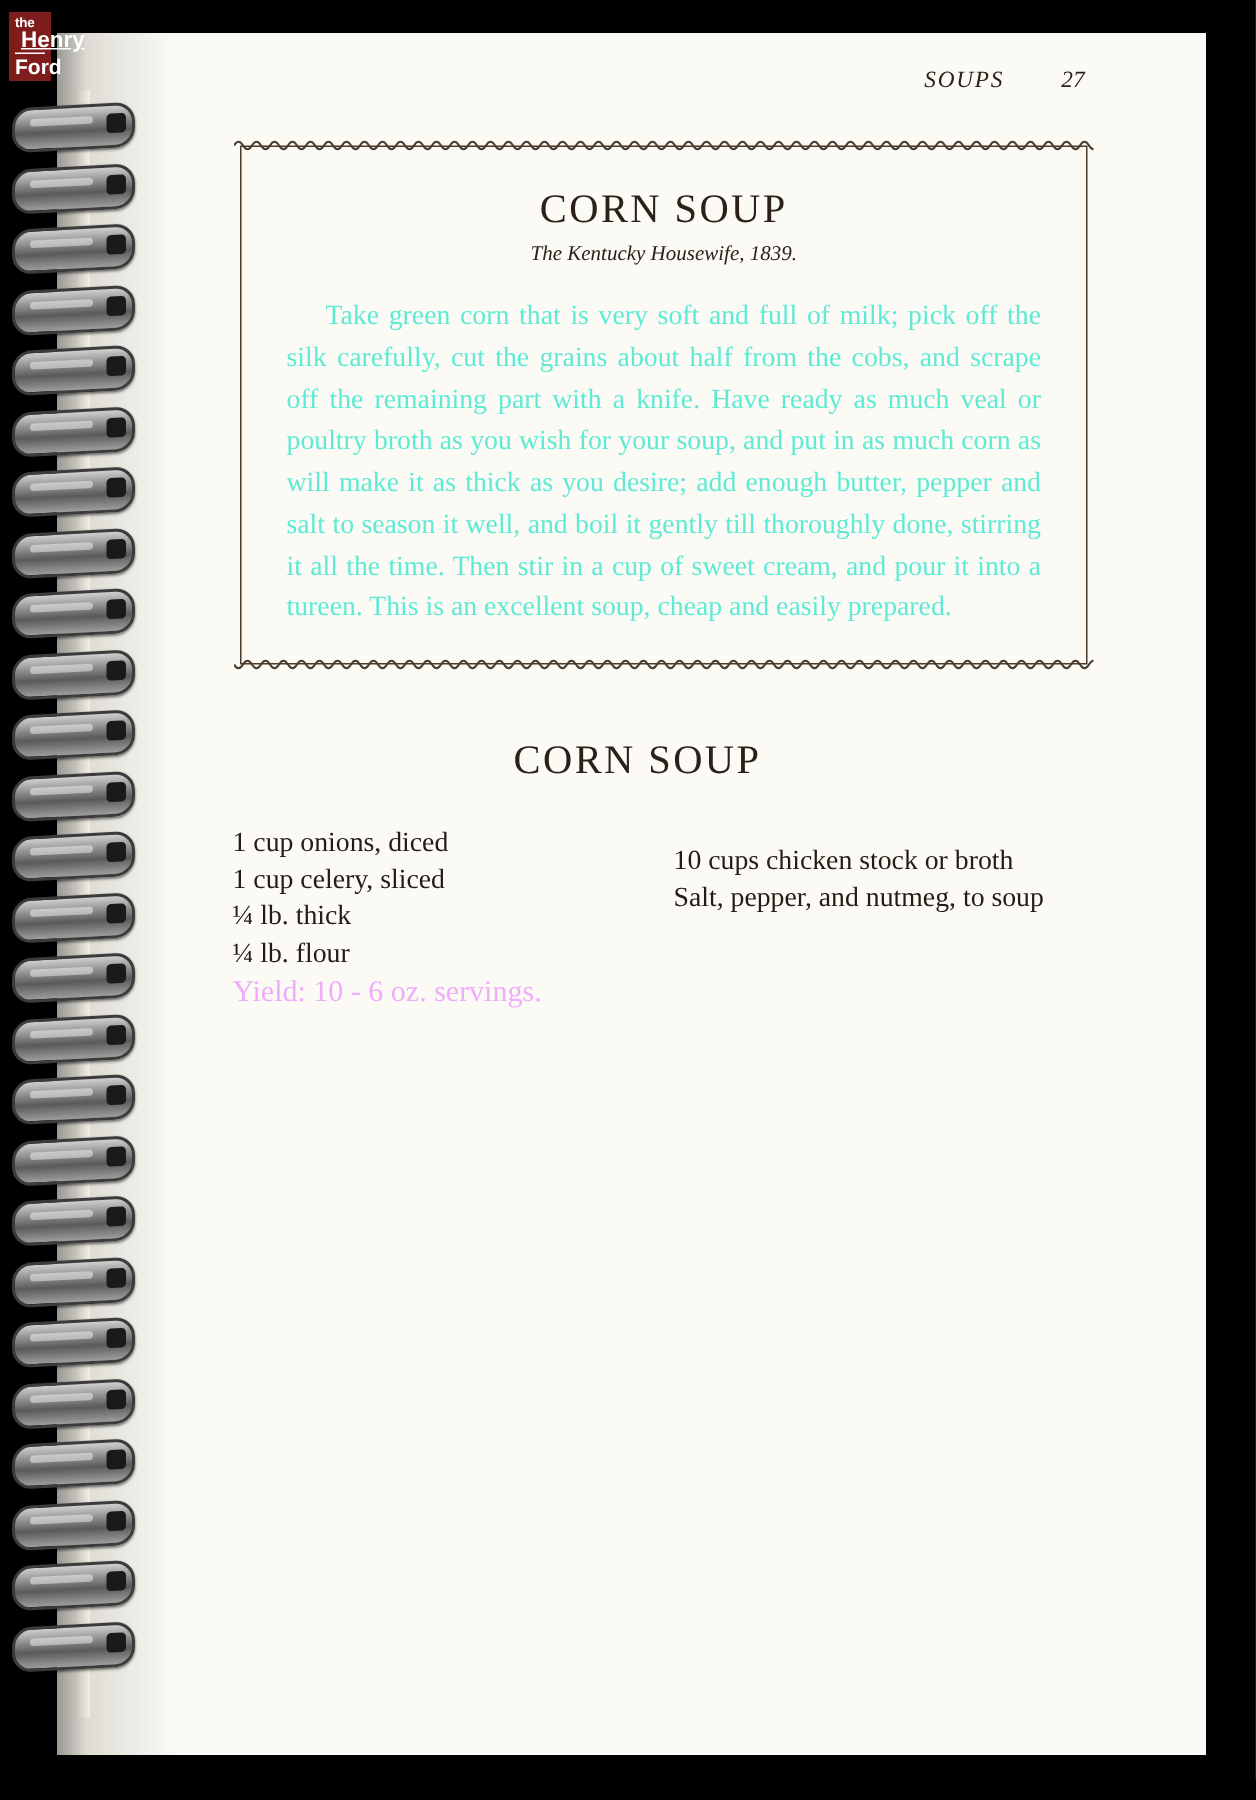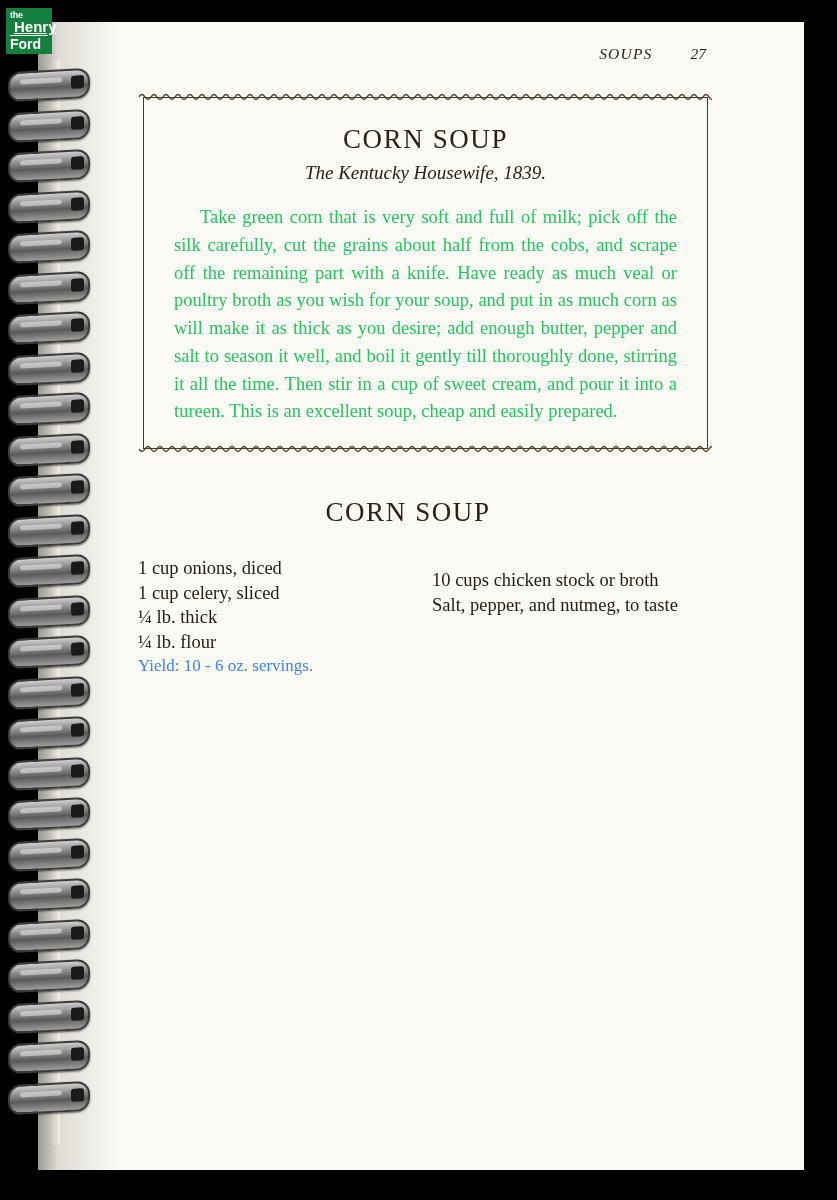--- a/index.html
+++ b/index.html
@@ -95,23 +95,23 @@
     width: 8px;
     height: 1085px;
     background: linear-gradient(to right, #cfcac0, #f2efe7);
   }
 
   
   .logo {
     position: absolute;
     left: 6px;
     top: 8px;
-    width: 46px;
+    width: 28px;
     height: 46px;
-    background: #15803d;
+    background: #7f1d1d;
     color: #ffffff;
     font-family: "Liberation Sans", sans-serif;
     line-height: 1;
     padding: 3px 4px;
     box-sizing: border-box;
     z-index: 5;
   }
   .logo .the {
     display: block;
     font-size: 9px;
@@ -136,21 +136,21 @@
     display: block;
     width: 100%;
     height: 1px;
     background: #ffffff;
     margin: 1px 0 1px 0;
   }
 
   
   .content {
     position: absolute;
-    left: 98px;
+    left: 115px;
     top: 45px;
     width: 620px;
     color: #231b14;
   }
 
   .running-head {
     text-align: right;
     padding-right: 12px;
     font-size: 15.5px;
     font-style: italic;
@@ -185,32 +185,32 @@
   .wavy svg { display: block; }
 
   .hist-title {
     text-align: center;
     font-size: 27px;
     letter-spacing: 1.6px;
     color: #2b2119;
   }
   .hist-source {
     text-align: center;
-    font-size: 19px;
+    font-size: 14px;
     font-style: italic;
     margin-top: 7px;
     color: #2b2119;
   }
   .hist-body {
     margin-top: 20px;
     font-size: 18.5px;
     line-height: 1.5;
     text-align: justify;
     text-indent: 26px;
-    color: #22c55e;
+    color: #5eead4;
   }
 
   
   .modern {
     margin-top: 48px;
   }
   .mod-title {
     text-align: center;
     font-size: 27px;
     letter-spacing: 1.6px;
@@ -239,22 +239,22 @@
     margin-top: 26px;
     font-size: 18.5px;
     line-height: 1.42;
     text-align: justify;
     color: #231b14;
     padding-left: 40px;
     padding-right: 8px;
   }
   .yield {
     margin-top: 2px;
-    font-size: 17px;
-    color: #3b82f6;
+    font-size: 20px;
+    color: #f0abfc;
     padding-left: 40px;
   }
 </style>
 </head>
 <body>
 
 <div id="page">
 
   <div class="page-sheet"></div>
   <div class="gutter-shadow"></div>
@@ -325,21 +325,21 @@
 
       <div class="ingredients">
         <div class="ing-col left">
           <div>1 cup onions, diced</div>
           <div>1 cup celery, sliced</div>
           <div>¼ lb. thick</div>
           <div>¼ lb. flour</div>
         </div>
         <div class="ing-col right">
           <div>10 cups chicken stock or broth</div>
-          <div>Salt, pepper, and nutmeg, to taste</div>
+          <div>Salt, pepper, and nutmeg, to soup</div>
         </div>
       </div>
 
       <div class="yield">Yield: 10 - 6 oz. servings.</div>
     </div>
 
   </div>
 </div>
 
 </body></html>

